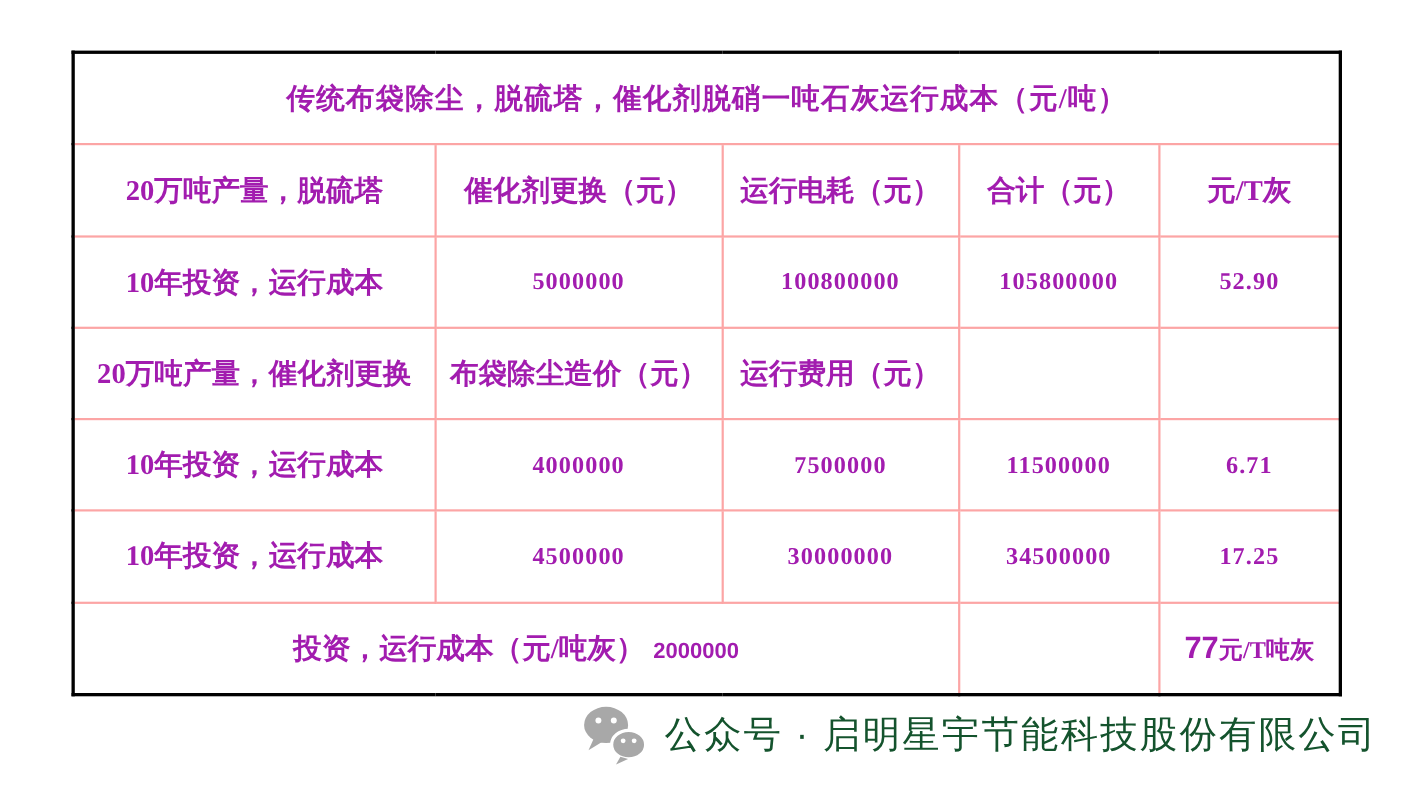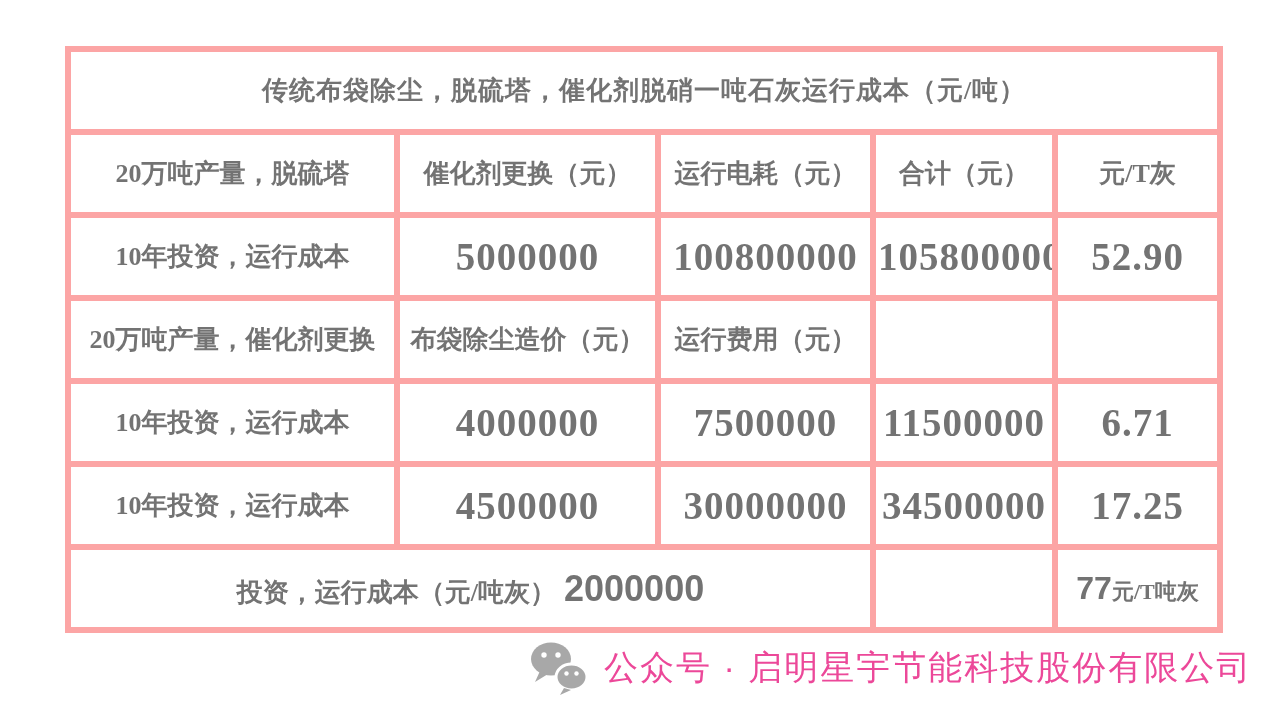--- a/index.html
+++ b/index.html
@@ -19,53 +19,53 @@
     position: absolute;
     left: 65px;
     top: 46px;
     width: 1152px;
     height: 587px;
     border-collapse: collapse;
     table-layout: fixed;
     border: 3px solid #000;
   }
   .cost-table td {
-    border: 6px solid #fca5a5;
+    border: 2px solid #fca5a5;
     text-align: center;
     vertical-align: middle;
-    color: #737373;
+    color: #a21caf;
     font-weight: bold;
     font-size: 26px;
     padding: 0 2px;
     white-space: nowrap;
     overflow: hidden;
     height: 56px;
   }
   .cost-table td.title-cell {
     font-size: 26px;
     letter-spacing: 1px;
   }
   .cost-table td.num {
-    font-size: 39px;
+    font-size: 22px;
     font-family: "Liberation Serif", serif;
     letter-spacing: 1px;
   }
   .cost-table td.left-align {
     text-align: left;
     padding-left: 3px;
   }
   .summary-value {
     font-family: "Liberation Sans", sans-serif;
-    font-size: 36px;
+    font-size: 20px;
     font-weight: bold;
     margin-left: 8px;
   }
   .unit-value {
     font-family: "Liberation Sans", sans-serif;
-    font-size: 32px;
+    font-size: 28px;
     font-weight: bold;
   }
   .unit-suffix {
     font-size: 22px;
     font-weight: bold;
   }
   .footer {
     position: absolute;
     left: 528px;
     top: 638px;
@@ -75,21 +75,21 @@
     gap: 14px;
   }
   .footer-icon {
     display: inline-flex;
     align-items: center;
   }
   .footer-text {
     font-family: "Liberation Sans", sans-serif;
     font-size: 34px;
     font-weight: 500;
-    color: #ec4899;
+    color: #14532d;
     letter-spacing: 2px;
     white-space: nowrap;
   }
 </style>
 </head>
 <body>
 
 <div class="page">
 
   <table class="cost-table">

